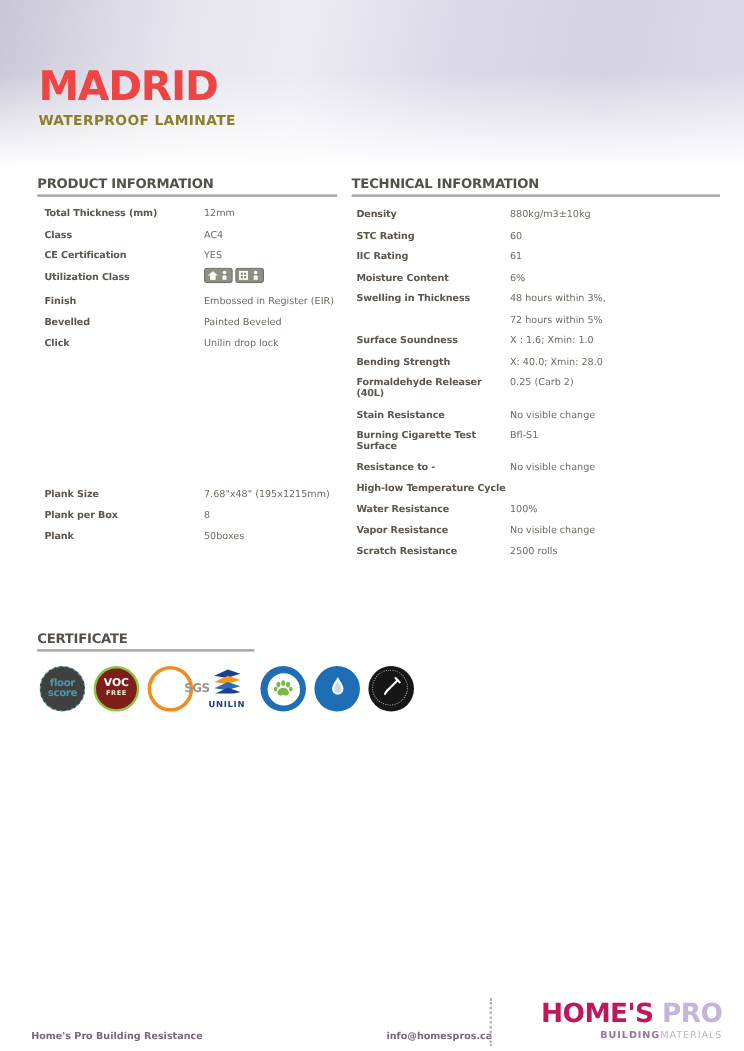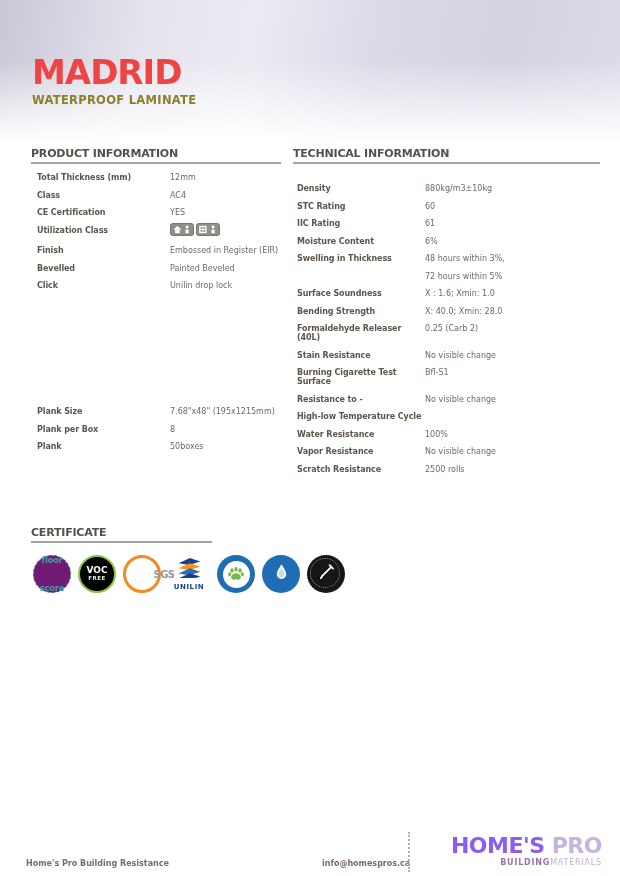--- a/index.html
+++ b/index.html
@@ -16,53 +16,53 @@
   .section{position:absolute;}
   .sec-product{left:31px;top:147px;width:250px;}
   .sec-technical{left:293px;top:147px;width:307px;}
   .sec-pack{left:31px;top:398px;width:258px;}
   .sec-cert{left:31px;top:526px;width:262px;}
   .sec-title{font-size:11px;font-weight:bold;color:#55504a;letter-spacing:-0.2px;
              padding-bottom:2px;border-bottom:2px solid #a6a4a2;}
   .sec-cert .sec-title{width:181px;}
 
   .rows{margin-top:9px;padding-left:6px;}
-  .sec-technical .rows{margin-top:20px;padding-left:4px;}
+  .sec-technical .rows{margin-top:10px;padding-left:4px;}
   .row{display:flex;align-items:flex-start;margin-bottom:8.5px;min-height:9px;}
   .lab{flex:0 0 133px;font-size:8px;font-weight:bold;color:#5d564d;line-height:9px;letter-spacing:-0.1px;}
   .sec-technical .lab{flex-basis:128px;}
   .val{flex:1;font-size:8px;color:#6f6a61;line-height:9px;}
   .util-badge{display:inline-block;height:13px;margin:-3px 2px 0 0;}
 
   .badges{display:flex;align-items:center;gap:7px;margin-top:12px;padding-left:2px;}
   .cert{width:38px;height:38px;border-radius:50%;box-sizing:border-box;flex:0 0 auto;
         display:flex;flex-direction:column;align-items:center;justify-content:center;}
-  .floorscore-badge{background:#701a75;border:1.5px dashed #54a5ad;justify-content:space-between;}
+  .floorscore-badge{background:#404040;border:1.5px dashed #54a5ad;}
   .fs-l1,.fs-l2{font-size:8.5px;line-height:8px;color:#4a9aa5;font-weight:600;letter-spacing:-0.3px;}
-  .voc-free-badge{background:#000000;border:2px solid #8cc63f;}
+  .voc-free-badge{background:#7f1d1d;border:2px solid #8cc63f;}
   .voc-main{font-size:9px;font-weight:bold;color:#fff;line-height:9px;}
   .voc-sub{font-size:5.5px;font-weight:bold;color:#e2f2d4;letter-spacing:0.5px;line-height:7px;}
   .sgs-badge{background:#fff;border:3px solid #f28c1e;}
   .sgs-text{font-size:10px;font-weight:bold;color:#979593;letter-spacing:-0.5px;margin-left:44px;}
   .unilin-badge{width:42px;border-radius:0;background:none;}
   .unilin-text{font-size:7px;font-weight:bold;color:#1b3f8f;letter-spacing:0.6px;margin-top:1px;}
   .pet-friendly-badge{background:#1f6eb5;}
   .pet-inner{width:27px;height:27px;border-radius:50%;background:#fff;
              display:flex;align-items:center;justify-content:center;}
   .waterproof-badge{background:#1f6eb5;}
   .scratch-resistant-badge{background:#161616;position:relative;}
   .scratch-ring{position:absolute;left:3px;top:3px;width:30px;height:30px;border-radius:50%;
                 border:1px dotted rgba(255,255,255,0.55);box-sizing:border-box;}
 
   .footer-company{position:absolute;left:26px;top:859px;font-size:8px;font-weight:600;color:#7b6878;}
   .footer-email{position:absolute;left:322px;top:859px;font-size:8px;font-weight:600;color:#7b6878;text-decoration:none;}
   .footer-divider{position:absolute;left:408px;top:832px;height:40px;border-left:2px dotted #b8a7c8;}
   .brand{position:absolute;left:430px;top:834px;width:172px;text-align:right;}
   .brand-line1{font-size:22px;font-weight:bold;line-height:24px;letter-spacing:-0.5px;}
-  .brand-primary{color:#8b5cf6;}
+  .brand-primary{color:#be185d;}
   .brand-secondary{color:#c5b5dc;}
   .brand-line2{font-size:8px;letter-spacing:0.8px;line-height:9px;margin-top:0;}
   .brand-bold{color:#9b71ab;font-weight:bold;}
   .brand-light{color:#c0b0d2;}
 </style>
 </head>
 <body>
 
 <div class="page">
   <div class="hero"></div>

